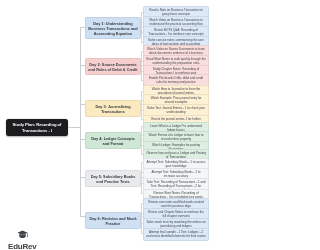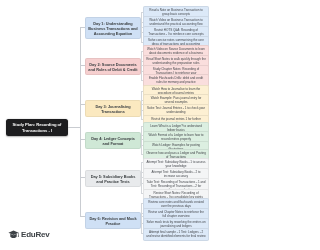--- a/index.html
+++ b/index.html
@@ -97,21 +97,21 @@
     font-size: 3.05px;
     line-height: 1.28;
     color: #44474c;
     letter-spacing: -0.03px;
   }
 
   
   .logo {
     position: absolute;
     left: 8px; top: 229px;
-    display: flex; align-items: center; gap: 2px;
+    display: flex; align-items: center; gap: 2px; flex-direction: column;
   }
   .logo-cap { width: 11px; height: 11px; display: block; }
   .logo-text { font-size: 8px; font-weight: bold; color: #3d4246; letter-spacing: -0.2px; }
 </style>
 </head>
 <body>
 
 <div id="canvas">
 
   <div class="root-node">

